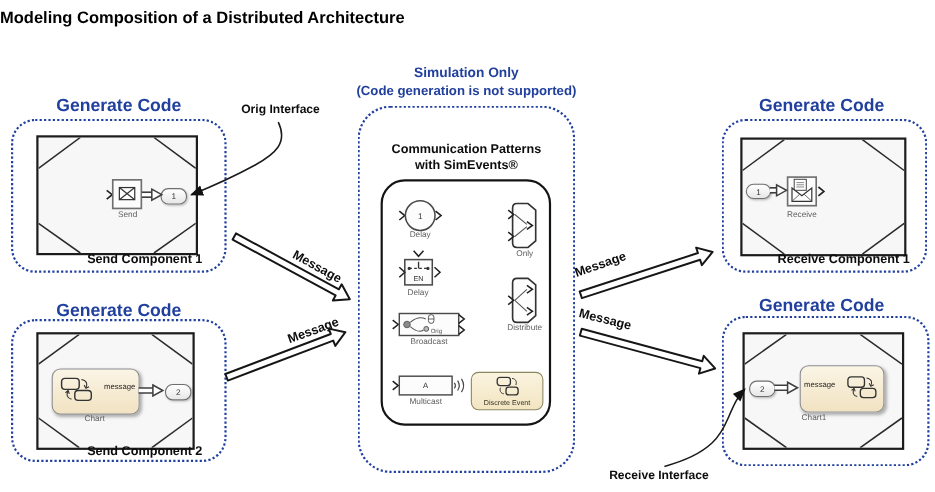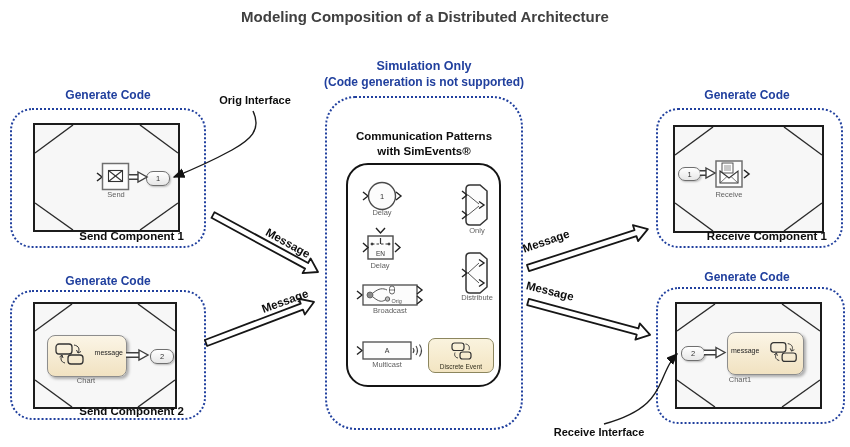--- a/index.html
+++ b/index.html
@@ -1,22 +1,22 @@
 <!DOCTYPE html>
 <html><head>
 <meta charset="utf-8">
 <style>
   html,body{margin:0;padding:0;background:#fff;}
   .stage{position:relative;width:850px;height:447px;background:#ffffff;
          font-family:"Liberation Sans",sans-serif;overflow:hidden;}
-  .title{position:absolute;left:0;top:8px;width:100%;text-align:center;
-         font-size:15px;font-weight:bold;color:#404040;}
+  .title{position:absolute;left:0;top:8px;width:100%;
+         font-size:15px;font-weight:bold;color:#000000;}
   .dotted-group{position:absolute;border:2px dotted #21409e;border-radius:22px;}
   .dotted-group.big{border-radius:30px;}
-  .group-header{position:absolute;color:#21409e;font-weight:bold;font-size:12px;text-align:center;}
+  .group-header{position:absolute;color:#21409e;font-weight:bold;font-size:16px;text-align:center;}
   .sim-header{position:absolute;color:#21409e;font-weight:bold;text-align:center;width:260px;}
   .caption{position:absolute;font-weight:bold;font-size:11.5px;color:#0d0d0d;text-align:right;}
   .canvas{position:absolute;background:#f7f7f7;border:2px solid #1c1c1c;}
   .canvas svg{position:absolute;left:0;top:0;}
   .solid-box{position:absolute;border:2.5px solid #141414;border-radius:22px;background:#fff;}
   .comm-title{position:absolute;font-weight:bold;font-size:11.5px;color:#0d0d0d;text-align:center;width:200px;}
   .port{position:absolute;display:flex;align-items:center;justify-content:center;
         font-size:7.5px;color:#333;background:linear-gradient(#ffffff,#e7e7e7);
         border:1.2px solid #6f6f6f;border-radius:7px;box-shadow:1px 1px 2px rgba(0,0,0,.25);}
   .block-label{position:absolute;font-size:7.5px;color:#5f5f5f;text-align:center;}

